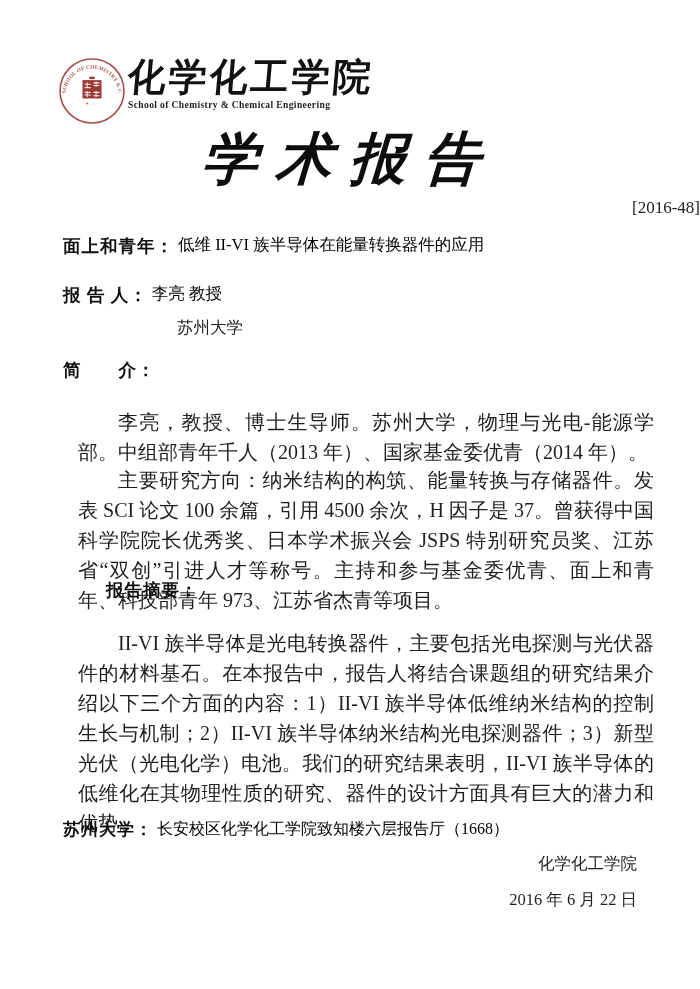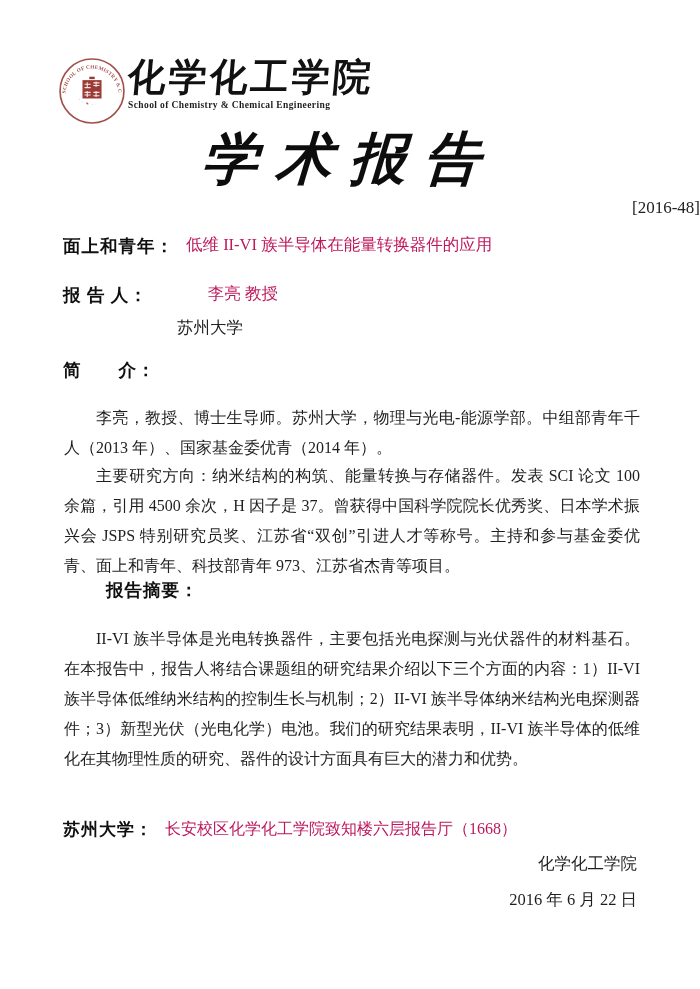--- a/index.html
+++ b/index.html
@@ -63,45 +63,45 @@
   
   .field-row { position: absolute; left: 63px; width: 575px; display: flex; }
   .field-label {
     font-size: 17.5px;
     font-weight: bold;
     white-space: nowrap;
     letter-spacing: 1px;
     color: #0f0f0f;
   }
   .field-value {
-    margin-left: 12px;
+    margin-left: 4px;
     font-size: 16.5px;
-    color: #be185d;
+    color: #000000;
     white-space: nowrap;
   }
   .row-topic   { top: 234px; }
-  .row-speaker { top: 283px; gap: 48px; }
+  .row-speaker { top: 283px; }
   .speaker-affiliation {
     position: absolute; left: 168px; top: 317px;
     font-size: 16.5px; color: #222; margin-left: 9px;
   }
 
   .section-label {
     position: absolute; left: 63px;
     font-size: 17.5px;
     font-weight: bold;
     letter-spacing: 1px;
     color: #0f0f0f;
   }
   .label-bio      { top: 358px; font-family: Liberation Mono, monospace; }
   .label-abstract { top: 578px; margin-left: 43px; }
 
   .para {
-    position: absolute; left: 64px; width: 576px;
-    font-size: 16px;
+    position: absolute; left: 78px; width: 576px;
+    font-size: 20px;
     line-height: 30px;
     text-align: justify;
     text-indent: 2em;
     color: #1e1e1e;
   }
   .bio-p1      { top: 387px; }
   .bio-p2      { top: 445px; }
   .abstract-p1 { top: 608px; }
 
   .row-time  { top: 783px; }

